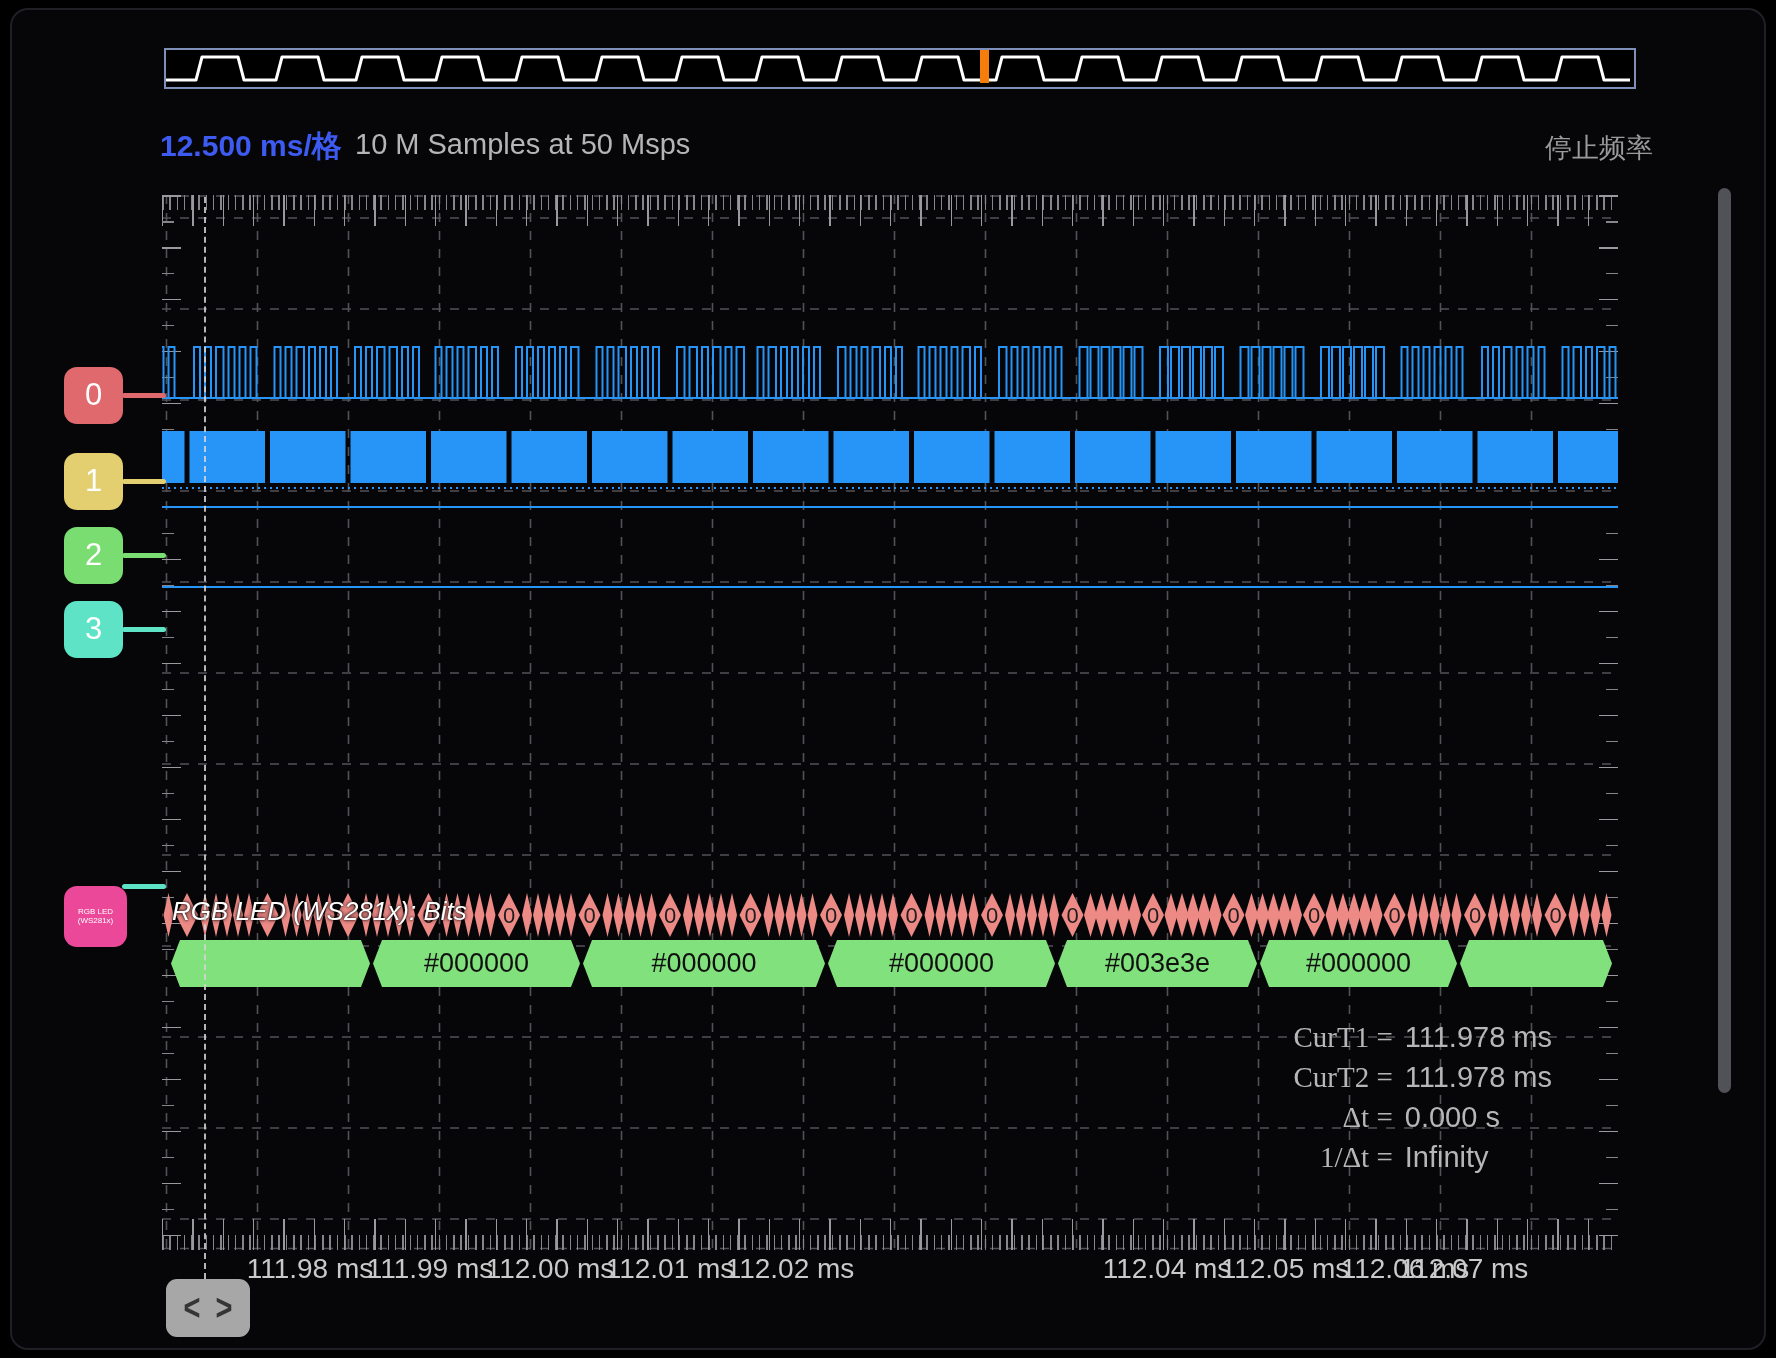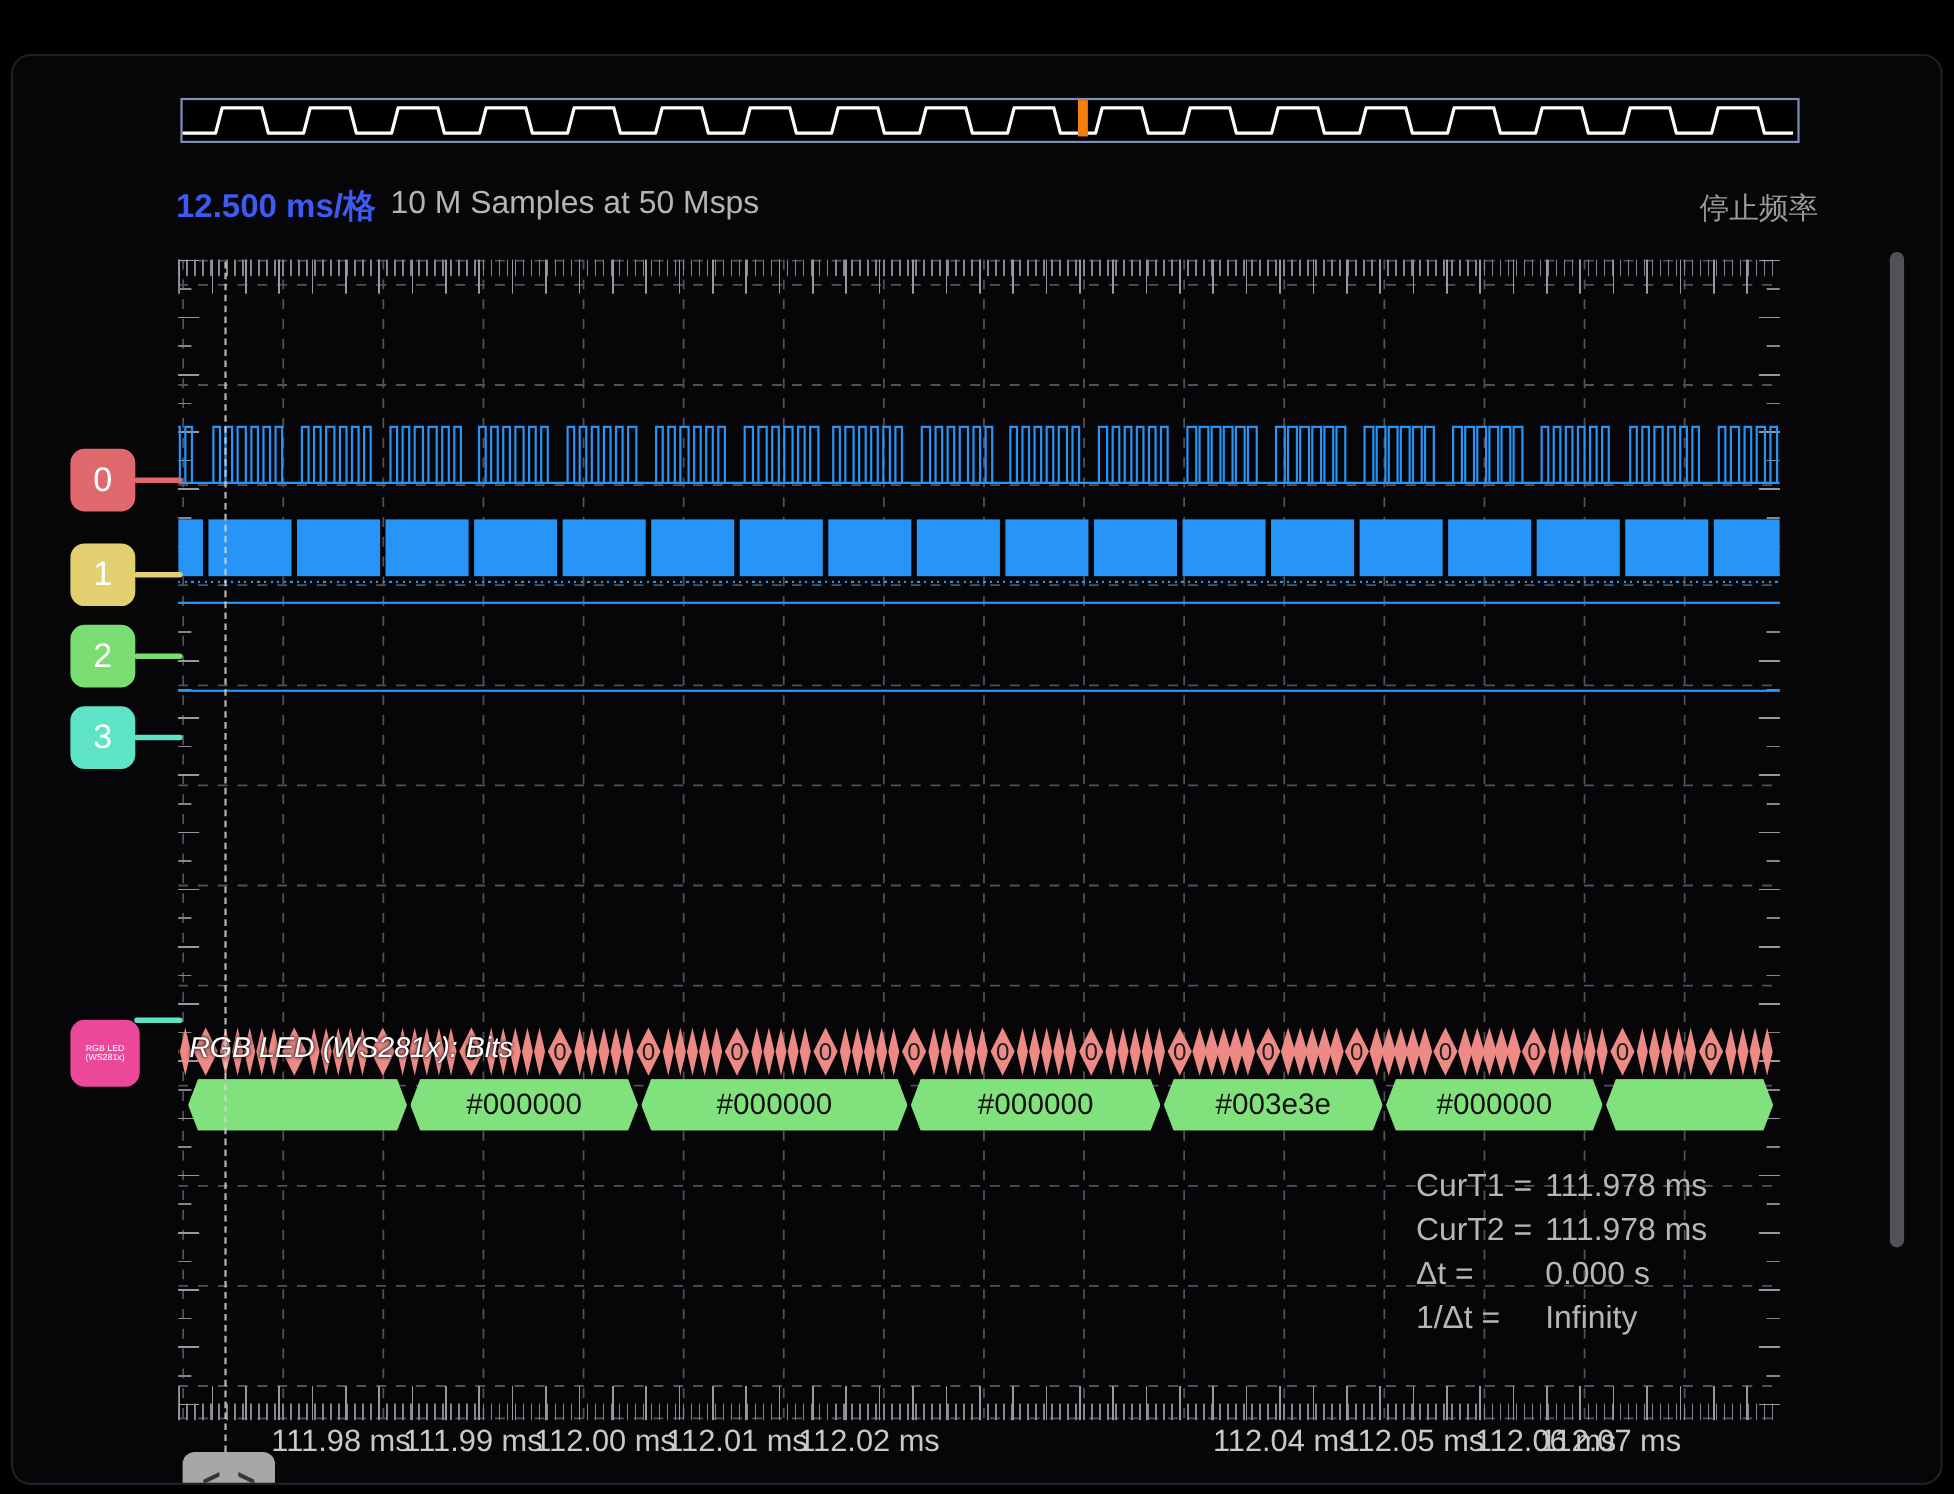--- a/index.html
+++ b/index.html
@@ -1,18 +1,18 @@
 <!DOCTYPE html>
 <html><head>
 <meta charset="utf-8">
 <style>
   html,body{margin:0;padding:0;background:#000;}
   body{width:1776px;height:1358px;position:relative;font-family:"Liberation Sans",sans-serif;overflow:hidden;}
   .window{position:absolute;left:10px;top:8px;right:10px;bottom:8px;background:#060608;
-          border:2px solid #1f1f26;border-radius:18px;overflow:hidden;margin-top:41px;}
+          border:2px solid #1f1f26;border-radius:18px;overflow:hidden;}
 
   
   .minimap{position:absolute;left:152px;top:38px;width:1468px;height:37px;background:#000;
            border:2px solid #7e90ba;}
   .minimap svg{position:absolute;left:0;top:0;}
 
   
   .timebase{position:absolute;left:148px;top:116px;font-size:30px;font-weight:bold;color:#3d5af1;}
   .samples{position:absolute;left:343px;top:118px;font-size:29px;color:#b5b5b5;}
   .stopfreq{position:absolute;left:1533px;top:120px;font-size:27px;color:#9b9b9b;}
@@ -39,21 +39,21 @@
              text-shadow:0 0 4px rgba(0,0,0,.9),0 0 2px rgba(0,0,0,.9);font-style:italic;}
 
   .values-row{position:absolute;left:0;top:745px;width:1456px;height:47px;z-index:4;}
   .hexblock{position:absolute;top:0;height:47px;background:#81e17c;color:#101010;font-size:27px;
             display:flex;align-items:center;justify-content:center;
             clip-path:polygon(0 50%,9px 0,calc(100% - 9px) 0,100% 50%,calc(100% - 9px) 100%,9px 100%);}
 
   .readout{position:absolute;right:66px;top:826px;z-index:5;display:grid;
            grid-template-columns:auto auto;column-gap:12px;row-gap:7px;
            font-size:29px;color:#b6b6b6;}
-  .readout .lab{text-align:left;}
+  .readout .lab{text-align:right;font-family:Liberation Serif, serif;}
   .readout .val{text-align:left;}
 
   
   .cursorline{position:absolute;left:192px;top:187px;height:1082px;width:0;
               border-left:2px dashed #d5d5d5;z-index:6;opacity:.85;}
 
   
   .rail{position:absolute;left:0;top:0;z-index:7;}
   .badge{position:absolute;left:52px;width:59px;height:57px;border-radius:13px;color:#fff;
          font-size:31px;display:flex;align-items:center;justify-content:center;

